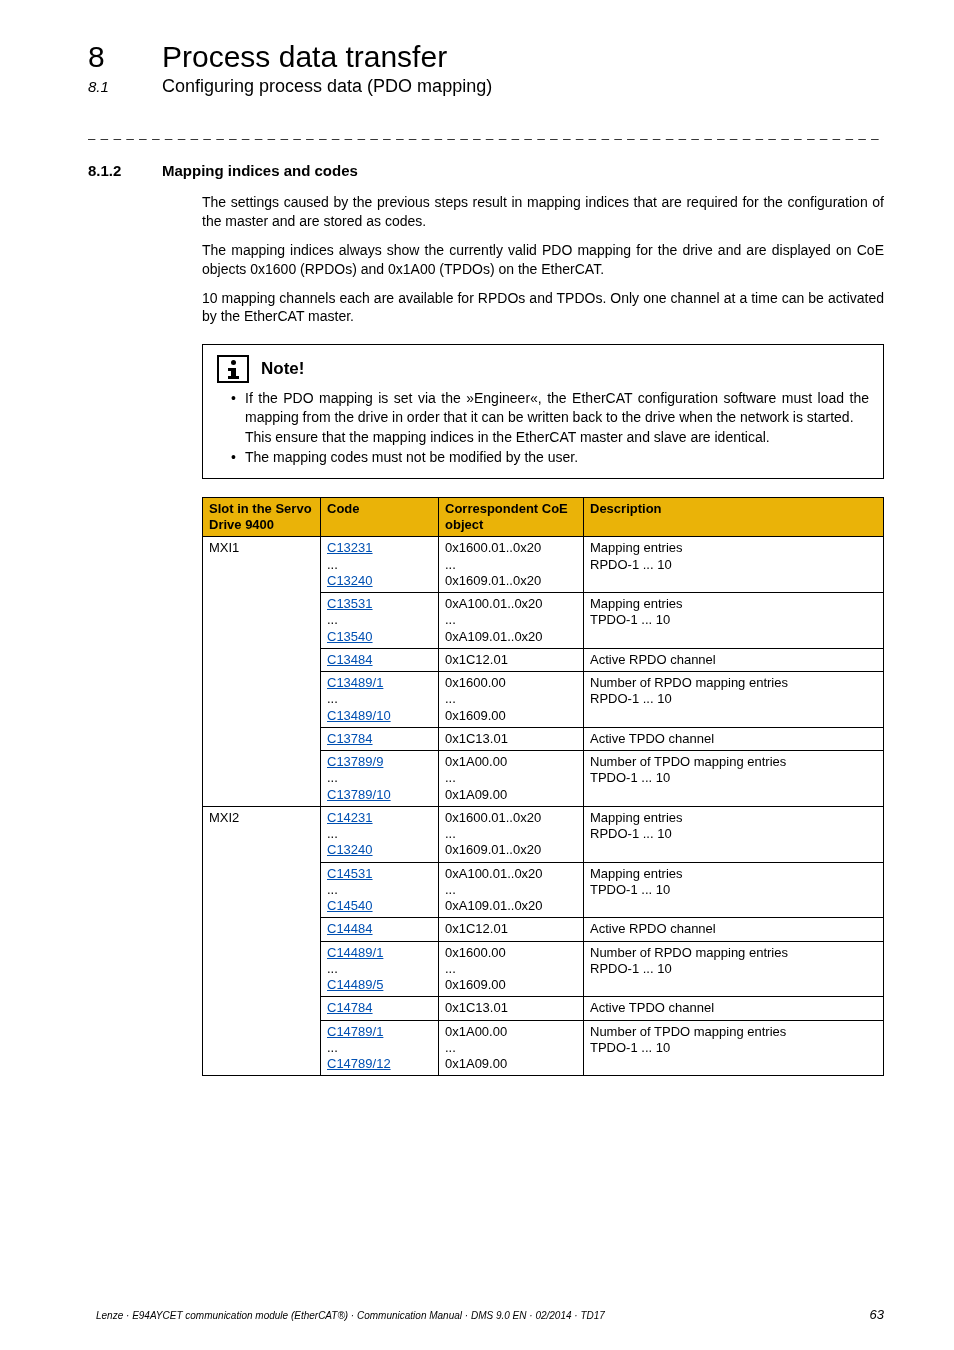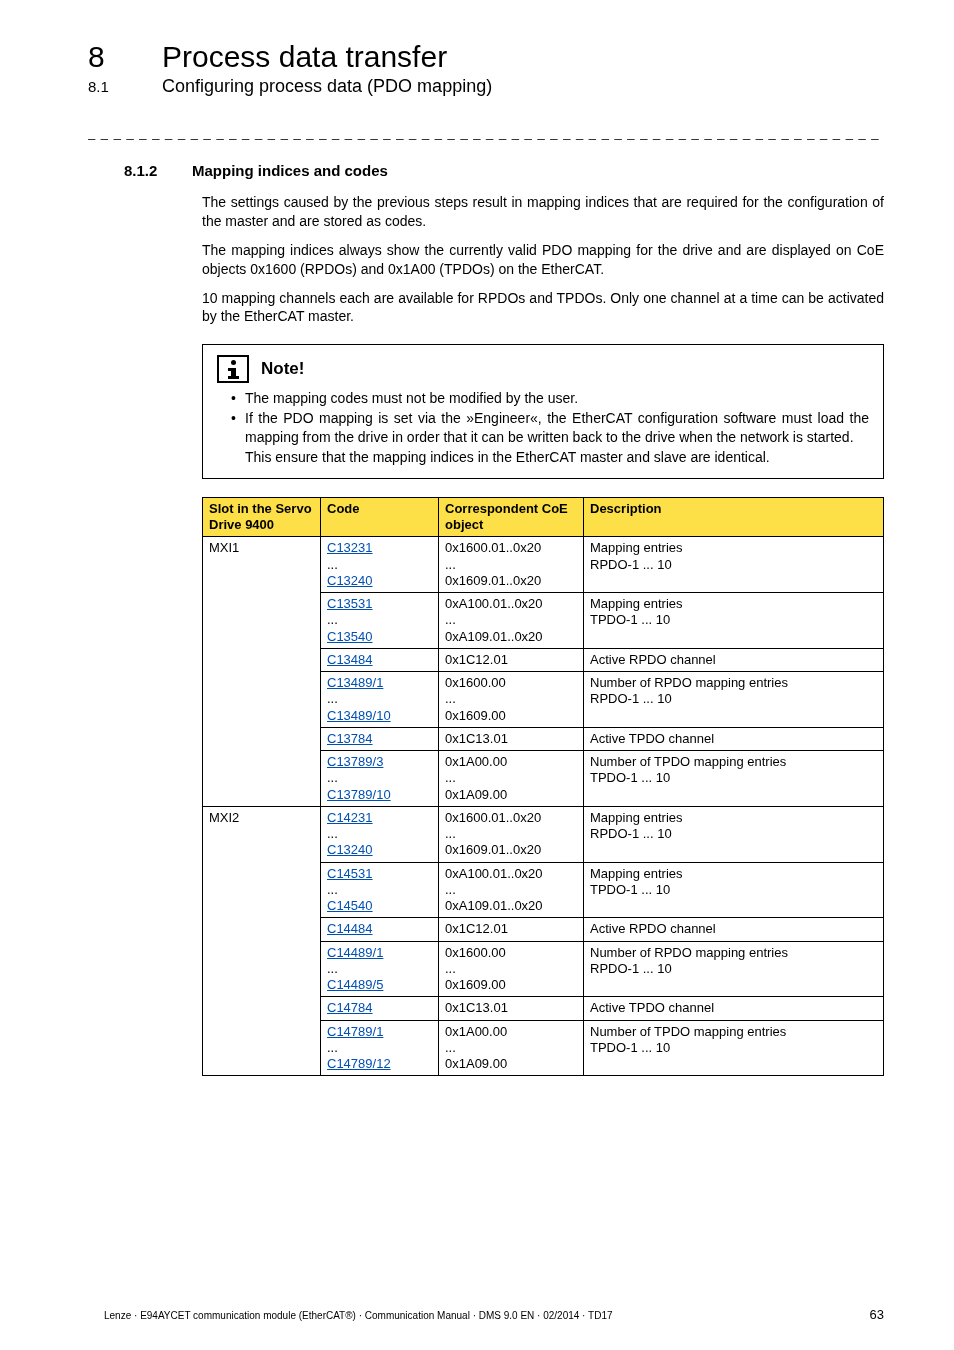--- a/index.html
+++ b/index.html
@@ -38,40 +38,40 @@
   .sect {
     display: flex;
     align-items: baseline;
     gap: 48px;
     margin-top: 2px;
   }
   .sect-num {
     font-size: 15px;
     font-weight: 400;
     min-width: 26px;
+    font-style: italic;
   }
   .sect-title {
     font-size: 18px;
     font-weight: 400;
   }
   .dash-sep {
     margin-top: 28px;
     margin-bottom: 22px;
     font-size: 13px;
     letter-spacing: 1px;
     color: #000;
     white-space: nowrap;
     overflow: hidden;
   }
   .subsec {
     display: flex;
     align-items: baseline;
-    gap: 24px;
+    gap: 30px;
     margin-bottom: 14px;
-    margin-left: 36px;
   }
   .subsec-num {
     font-size: 15px;
     font-weight: 700;
     min-width: 44px;
   }
   .subsec-title {
     font-size: 15px;
     font-weight: 700;
   }
@@ -175,42 +175,43 @@
     margin-top: 6px;
   }
   table.mapping th, table.mapping td {
     border: 1px solid #000;
     padding: 3px 6px 3px 6px;
     vertical-align: top;
     text-align: left;
     line-height: 1.25;
   }
   table.mapping th {
-    background: #fde047;
+    background: #eab308;
     font-weight: 700;
     font-size: 13px;
   }
   table.mapping td.code a, .codelink {
     color: #0050b2;
     text-decoration: underline;
   }
   .col-slot { width: 118px; }
   .col-code { width: 118px; }
   .col-obj  { width: 145px; }
   td.slot { font-size: 13px; }
   .footer {
     position: absolute;
     bottom: 28px;
-    left: 104px;
+    left: 96px;
     right: 70px;
     font-size: 10px;
     color: #000;
     display: flex;
     justify-content: space-between;
     align-items: baseline;
+    font-style: italic;
   }
   .footer .pg {
     font-size: 13px;
   }
 </style>
 </head>
 <body>
 
 <div class="page">
 
@@ -239,25 +240,25 @@
     <div class="note-box">
       <div class="note-head">
         <span class="info-icon">
           <span class="dot"></span>
             <span class="stem"></span>
         </span>
         <span class="note-title">Note!</span>
       </div>
       <ul class="note-list">
         <li>
-          <span>The mapping codes must not be modified by the user.</span>
+          <span>If the PDO mapping is set via the »Engineer«, the EtherCAT configuration software must load the mapping from the drive in order that it can be written back to the drive when the network is started.</span>
+          <span class="note-sub">This ensure that the mapping indices in the EtherCAT master and slave are identical.</span>
         </li>
         <li>
-          <span>If the PDO mapping is set via the »Engineer«, the EtherCAT configuration software must load the mapping from the drive in order that it can be written back to the drive when the network is started.</span>
-          <span class="note-sub">This ensure that the mapping indices in the EtherCAT master and slave are identical.</span>
+          <span>The mapping codes must not be modified by the user.</span>
         </li>
       </ul>
     </div>
 
     <table class="mapping">
       <colgroup>
         <col class="col-slot">
           <col class="col-code">
           <col class="col-obj">
           <col>
@@ -291,21 +292,21 @@
             <td class="code"><a href="#" class="codelink">C13489/1</a><br>...<br><a href="#" class="codelink">C13489/10</a></td>
             <td>0x1600.00<br>...<br>0x1609.00</td>
             <td>Number of RPDO mapping entries<br>RPDO-1 ... 10</td>
           </tr>
           <tr>
             <td class="code"><a href="#" class="codelink">C13784</a></td>
             <td>0x1C13.01</td>
             <td>Active TPDO channel</td>
           </tr>
           <tr>
-            <td class="code"><a href="#" class="codelink">C13789/3</a><br>...<br><a href="#" class="codelink">C13789/10</a></td>
+            <td class="code"><a href="#" class="codelink">C13789/9</a><br>...<br><a href="#" class="codelink">C13789/10</a></td>
             <td>0x1A00.00<br>...<br>0x1A09.00</td>
             <td>Number of TPDO mapping entries<br>TPDO-1 ... 10</td>
           </tr>
           <tr>
             <td class="slot" rowspan="6">MXI2</td>
             <td class="code"><a href="#" class="codelink">C14231</a><br>...<br><a href="#" class="codelink">C13240</a></td>
             <td>0x1600.01..0x20<br>...<br>0x1609.01..0x20</td>
             <td>Mapping entries<br>RPDO-1 ... 10</td>
           </tr>
           <tr>

